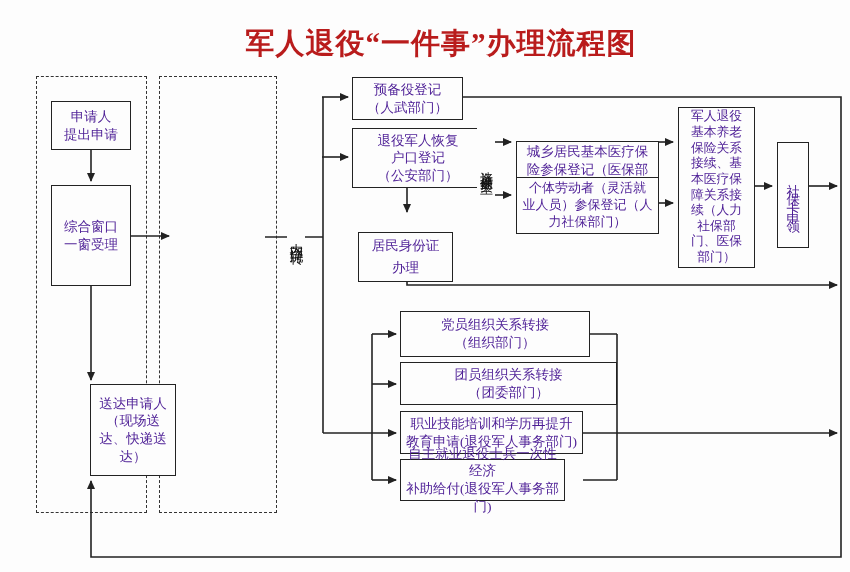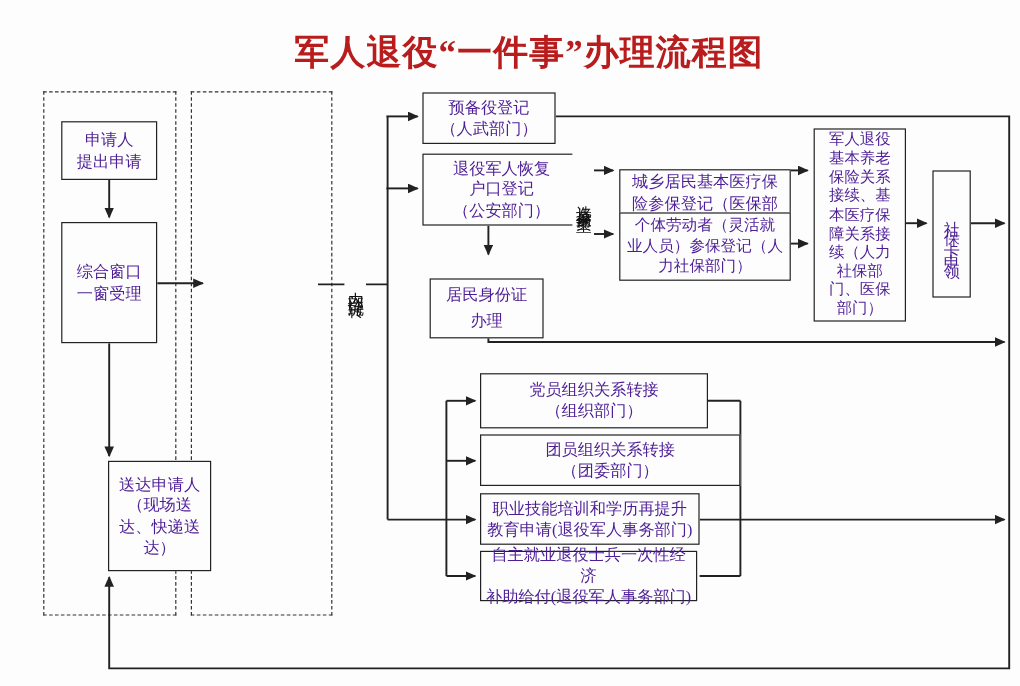--- a/index.html
+++ b/index.html
@@ -180,20 +180,20 @@
 
   <div class="node" style="left:400px;top:311px;width:190px;height:46px;"><span>党员组织关系转接
 （组织部门）</span></div>
 
   <div class="node" style="left:400px;top:362px;width:217px;height:43px;"><span>团员组织关系转接
 （团委部门）</span></div>
 
   <div class="node" style="left:400px;top:411px;width:183px;height:43px;"><span>职业技能培训和学历再提升
 教育申请(退役军人事务部门)</span></div>
 
-  <div class="node" style="left:400px;top:459px;width:181px;height:42px;"><span>自主就业退役士兵一次性经济
+  <div class="node" style="left:400px;top:459px;width:165px;height:42px;"><span>自主就业退役士兵一次性经济
 补助给付(退役军人事务部门)</span></div>
 
   <div class="vert-label" style="left:287px;top:206px;height:64px;letter-spacing:3px;">内部流转</div>
 
   <div class="vert-label" style="left:477px;top:124px;height:86px;letter-spacing:2px;font-size:13px;">选择参保类型</div>
 
 </div>
 
 </body></html>

